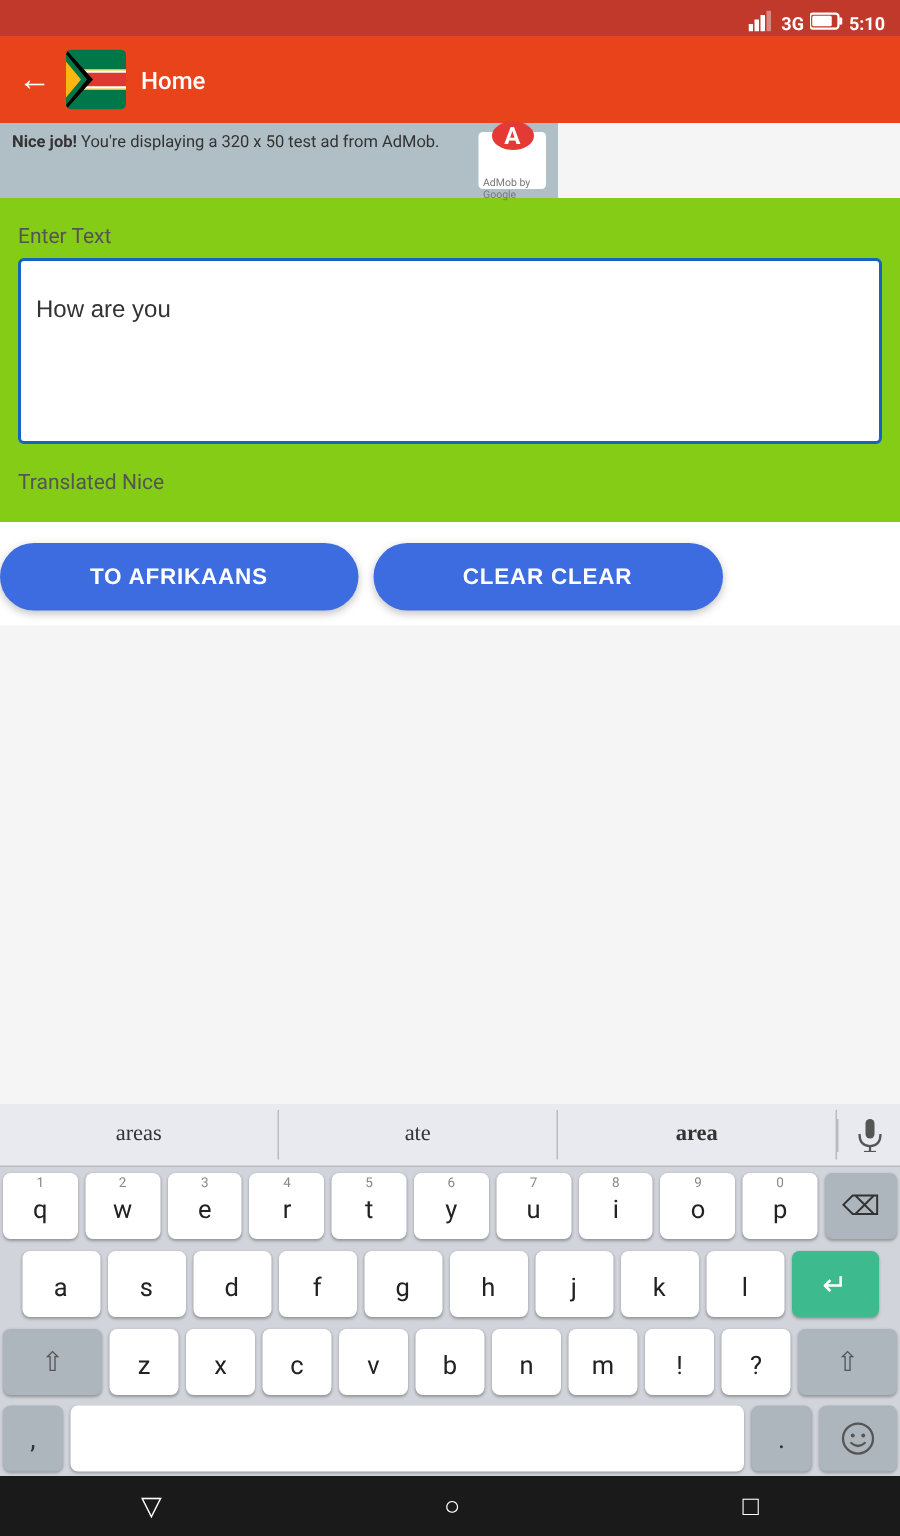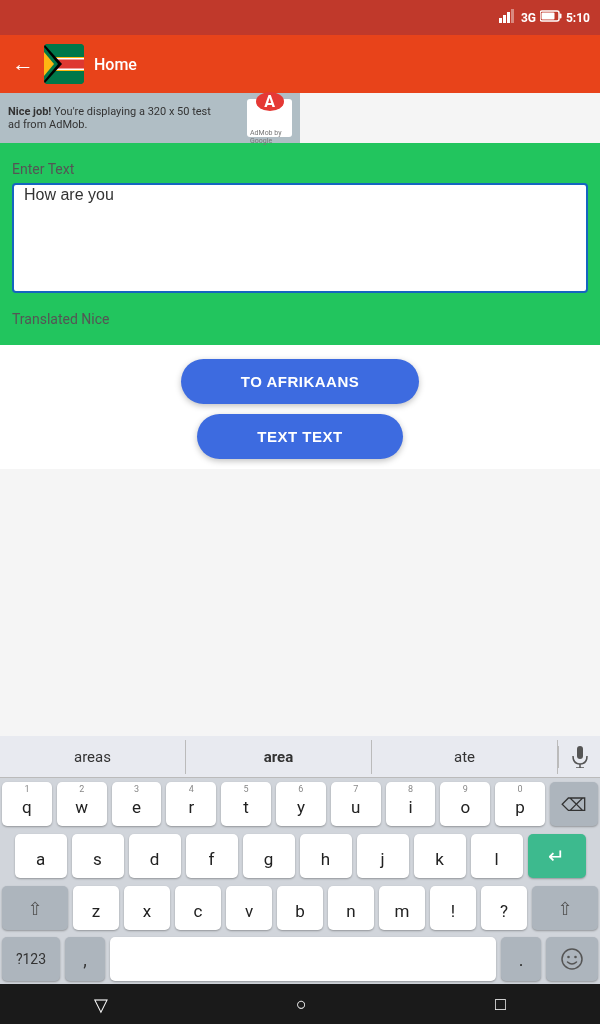--- a/index.html
+++ b/index.html
@@ -9,24 +9,24 @@
       height: 1024px;
       font-family: 'Roboto', Arial, sans-serif;
       background: #f5f5f5;
       overflow: hidden;
       position: relative;
     }
 
     
     .status-bar {
       width: 100%;
-      height: 35px;
+      height: 24px;
       background: #c0392b;
       display: flex;
-      align-items: center;
+      align-items: flex-end;
       justify-content: flex-end;
       padding: 0 10px;
       gap: 6px;
     }
     .status-bar-text {
       color: white;
       font-size: 12px;
       font-weight: bold;
     }
     .status-icons {
@@ -66,25 +66,25 @@
       height: 100%;
     }
     .home-title {
       color: white;
       font-size: 16px;
       font-weight: 500;
     }
 
     
     .ad-banner {
-      width: 300px;
+      width: 372px;
       height: 50px;
       background: #b0bec5;
       display: flex;
-      align-items: center;
+      align-items: flex-start;
       padding: 6px 8px;
       gap: 25px;
     }
     .ad-text {
       font-size: 11px;
       color: #333;
       flex: 1;
     }
     .ad-text strong {
       font-weight: bold;
@@ -113,52 +113,51 @@
       font-weight: bold;
     }
     .admob-byline {
       font-size: 7px;
       color: #777;
       margin-top: 18px;
     }
 
     
     .main-content {
-      background: #22c55e;
+      background: #84cc16;
       padding: 18px 12px 12px 12px;
     }
 
     .label {
       font-size: 14px;
       color: #555;
       margin-bottom: 6px;
     }
 
     .text-box {
       width: 100%;
       border: 2px solid #1565c0;
       border-radius: 4px;
-      padding: 1px 10px;
+      padding: 24px 10px;
       font-size: 16px;
       color: #333;
       min-height: 110px;
       background: white;
       outline: none;
       resize: none;
       font-family: Arial, sans-serif;
     }
 
     .section-gap {
       height: 14px;
     }
 
     
     .buttons-container {
       display: flex;
-      flex-direction: column;
       align-items: center;
       gap: 10px;
       padding: 14px 0 10px 0;
       background: white;
     }
 
     .btn-primary {
       background: #3d6be0;
       color: white;
       border: none;
@@ -192,20 +191,21 @@
       width: 100%;
       background: #d1d5db;
     }
 
     .keyboard-suggestions {
       height: 42px;
       background: #e8eaf0;
       display: flex;
       align-items: center;
       border-bottom: 1px solid #bbb;
+      font-family: Liberation Serif, serif;
     }
     .suggestion-item {
       flex: 1;
       text-align: center;
       font-size: 15px;
       color: #333;
       padding: 8px 4px;
       border-right: 1px solid #bbb;
       cursor: pointer;
     }
@@ -439,29 +439,29 @@
   <div class="label">Enter Text</div>
   <textarea class="text-box" rows="4" style="">How are you</textarea>
 
   <div class="section-gap"></div>
 
   <div class="label">Translated Nice</div>
 </div>
 
 <div class="buttons-container">
   <button class="btn-primary">TO AFRIKAANS</button>
-  <button class="btn-secondary">TEXT TEXT</button>
+  <button class="btn-secondary">CLEAR CLEAR</button>
 </div>
 
 <div class="keyboard">
 
   <div class="keyboard-suggestions">
     <div class="suggestion-item">areas</div>
+    <div class="suggestion-item">ate</div>
     <div class="suggestion-item bold">area</div>
-    <div class="suggestion-item">ate</div>
     <div class="mic-icon">
       <svg width="16" height="22" viewBox="0 0 16 22">
         <rect x="5" y="0" width="6" height="13" rx="3" fill="#555"></rect>
         <path d="M1 10 Q1 18 8 18 Q15 18 15 10" stroke="#555" stroke-width="1.5" fill="none"></path>
         <line x1="8" y1="18" x2="8" y2="22" stroke="#555" stroke-width="1.5"></line>
         <line x1="4" y1="22" x2="12" y2="22" stroke="#555" stroke-width="1.5"></line>
       </svg>
     </div>
   </div>
 
@@ -572,21 +572,20 @@
       </div>
     <div class="key">
         <span class="key-letter">?</span>
       </div>
     <div class="key-special key-special-wide">
       <span class="key-shift-icon">⇧</span>
     </div>
   </div>
 
   <div class="keyboard-bottom-row">
-    <div class="key-num-sym">?123</div>
     <div class="key-comma">,</div>
     <div class="key-spacebar"></div>
     <div class="key-period">.</div>
     <div class="key-emoji">
       <svg width="24" height="24" viewBox="0 0 24 24">
         <circle cx="12" cy="12" r="10" fill="none" stroke="#555" stroke-width="1.5"></circle>
         <circle cx="8.5" cy="10" r="1.3" fill="#555"></circle>
         <circle cx="15.5" cy="10" r="1.3" fill="#555"></circle>
         <path d="M7.5 15 Q12 19 16.5 15" stroke="#555" stroke-width="1.5" fill="none" stroke-linecap="round"></path>
       </svg>

